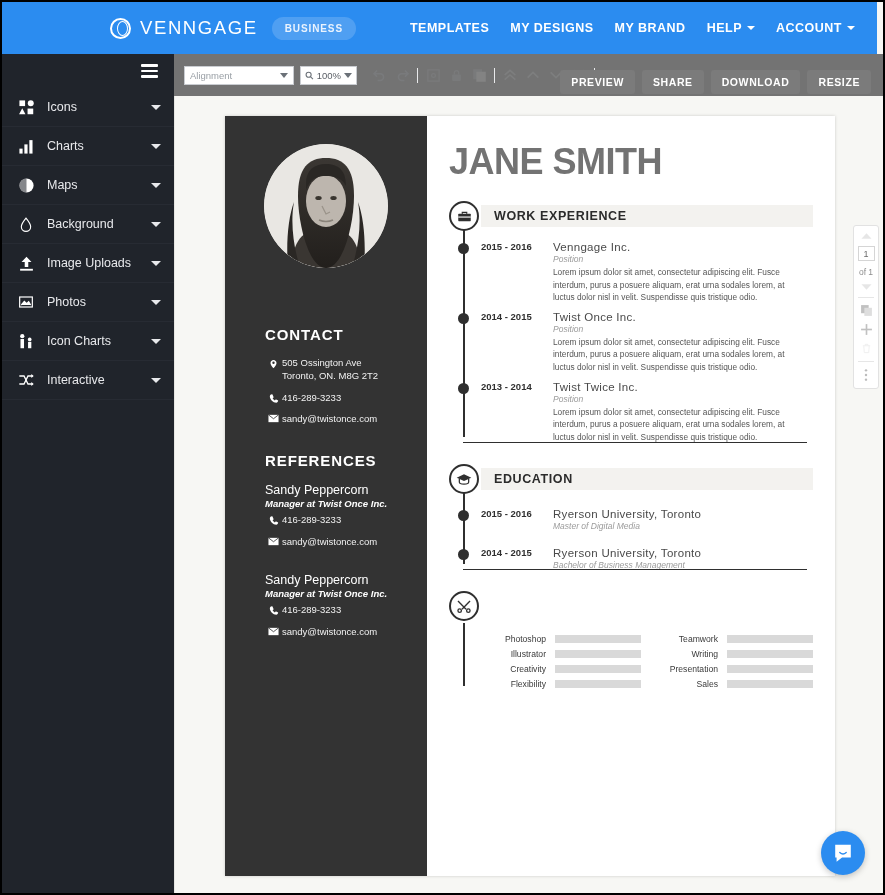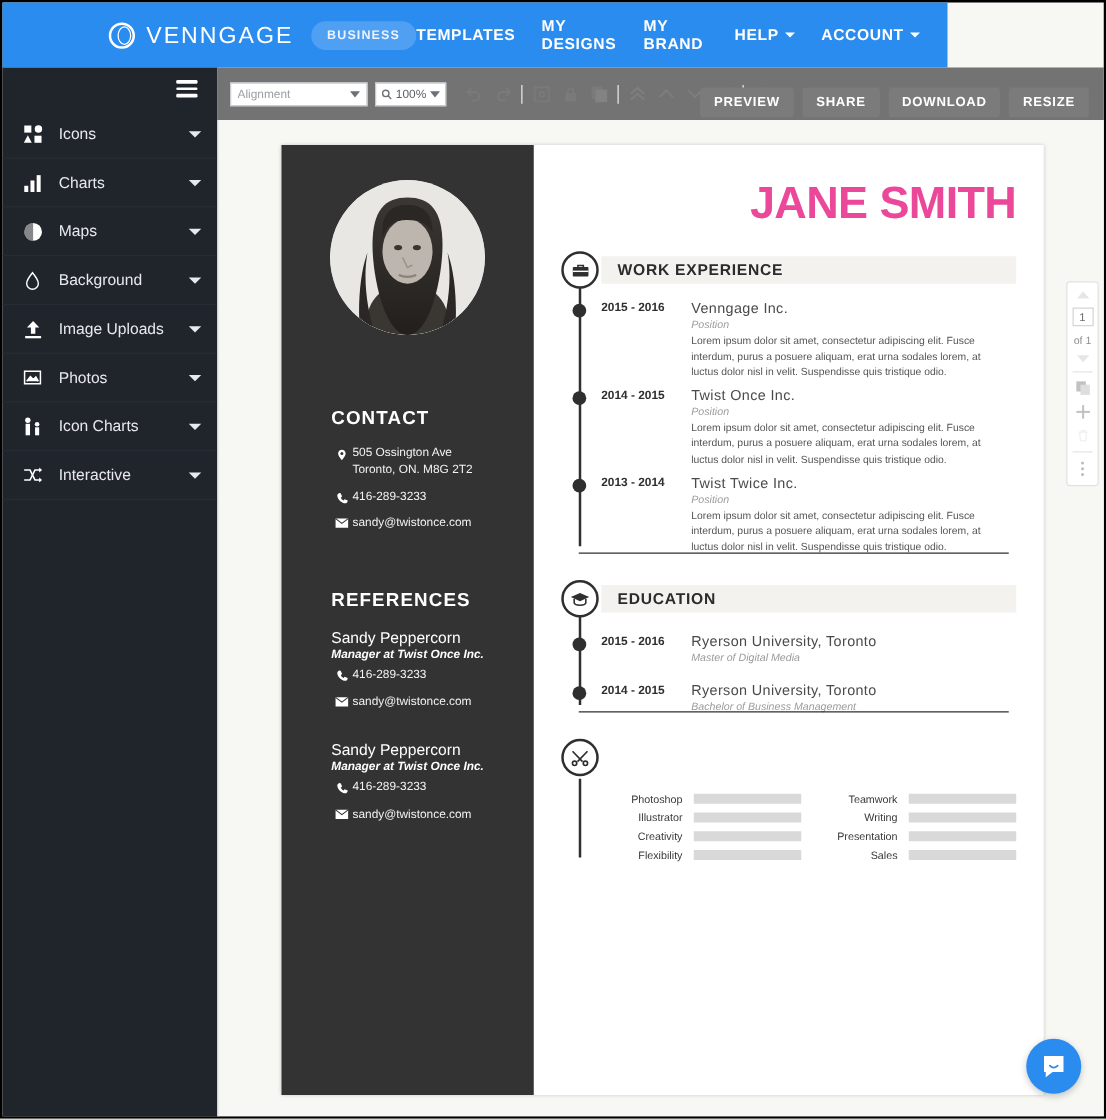--- a/index.html
+++ b/index.html
@@ -5,22 +5,22 @@
   * { box-sizing: border-box; margin: 0; padding: 0; }
   html, body {
     width: 885px; height: 895px;
     font-family: "Liberation Sans", sans-serif;
     background: #ffffff; overflow: hidden;
   }
   #app { position: relative; width: 885px; height: 895px; border: 2px solid #000; background:#f7f7f4; }
 
   
   .topnav {
-    position: absolute; left: 0; top: 0; width: 756px; height: 52px;
-    background: #2b8cf0; display: flex; align-items: center;
+    position: absolute; left: 0; top: 0; width: 875px; height: 52px;
+    background: #2b8cf0; display: flex; align-items: center; padding-left: 23px;
   }
   .brand { display: flex; align-items: center; gap: 9px; margin-left: 85px; }
   .venn-logo { width: 21px; height: 21px; border: 2px solid #fff; border-radius: 50%;
     position: relative; }
   .venn-logo::after { content: ""; position: absolute; left: 5px; top: 1px; width: 9px; height: 13px;
     border: 1.5px solid #fff; border-radius: 50%; }
   .brand-name { color: #fff; font-size: 18.5px; letter-spacing: 1.6px; font-weight: 400; }
   .badge-business { margin-left: 14px; background: #4f9ff2; color: #eaf3fe; font-size: 10px;
     letter-spacing: .9px; padding: 6px 13px; border-radius: 12px; font-weight: 700; }
   .nav-links { margin-left: auto; margin-right: 22px; display: flex; align-items: center; gap: 21px; }
@@ -71,28 +71,28 @@
 
   
   .col-left { width: 202px; background: #333333; color: #fff; padding: 22px 18px 0 18px; position: relative; }
   .avatar { width: 124px; height: 124px; border-radius: 50%; margin: 6px auto 0; overflow: hidden;
     background: #d8d6d2; position: relative; }
   .avatar svg { display: block; width: 100%; height: 100%; }
   .h-left { font-size: 15px; font-weight: 700; letter-spacing: .9px; margin: 0 0 14px 22px; }
   .contact-block { margin-top: 58px; }
   .c-row { display: flex; align-items: flex-start; margin: 0 0 9px 22px; font-size: 9.5px; line-height: 1.35; color: #f2f2f2; }
   .c-ico { width: 17px; flex: none; display: flex; justify-content: center; padding-top: 1px; }
-  .ref-block { margin-top: 46px; }
+  .ref-block { margin-top: 26px; }
   .ref-name { font-size: 12.5px; margin: 0 0 1px 22px; color: #fff; }
   .ref-title { font-size: 9.5px; font-style: italic; font-weight: 700; margin: 0 0 5px 22px; color: #fff; }
   .ref-gap { height: 15px; }
 
   
   .col-right { flex: 1; padding: 28px 22px 0 22px; color: #2f2f2f; position: relative; }
-  .cv-name { font-size: 36px; font-weight: 700; letter-spacing: -.5px; color: #ec4899; line-height: 1; text-align: right; }
+  .cv-name { font-size: 36px; font-weight: 700; letter-spacing: -.5px; color: #737373; line-height: 1; }
   .cv-role { font-size: 10.5px; letter-spacing: 1.6px; color: #8b8b8b; margin-top: 9px; }
 
   .section { margin-top: 21px; position: relative; }
   .sec-head { display: flex; align-items: center; }
   .sec-ico { width: 30px; height: 30px; border-radius: 50%; border: 2px solid #2f2f2f; background: #fff;
     display: flex; align-items: center; justify-content: center; flex: none; z-index: 2; }
   .sec-bar { flex: 1; height: 22px; background: #f3f2ef; display: flex; align-items: center;
     padding-left: 13px; margin-left: 2px; }
   .sec-title { font-size: 12.5px; font-weight: 700; letter-spacing: .6px; color: #2b2b2b; }
 

